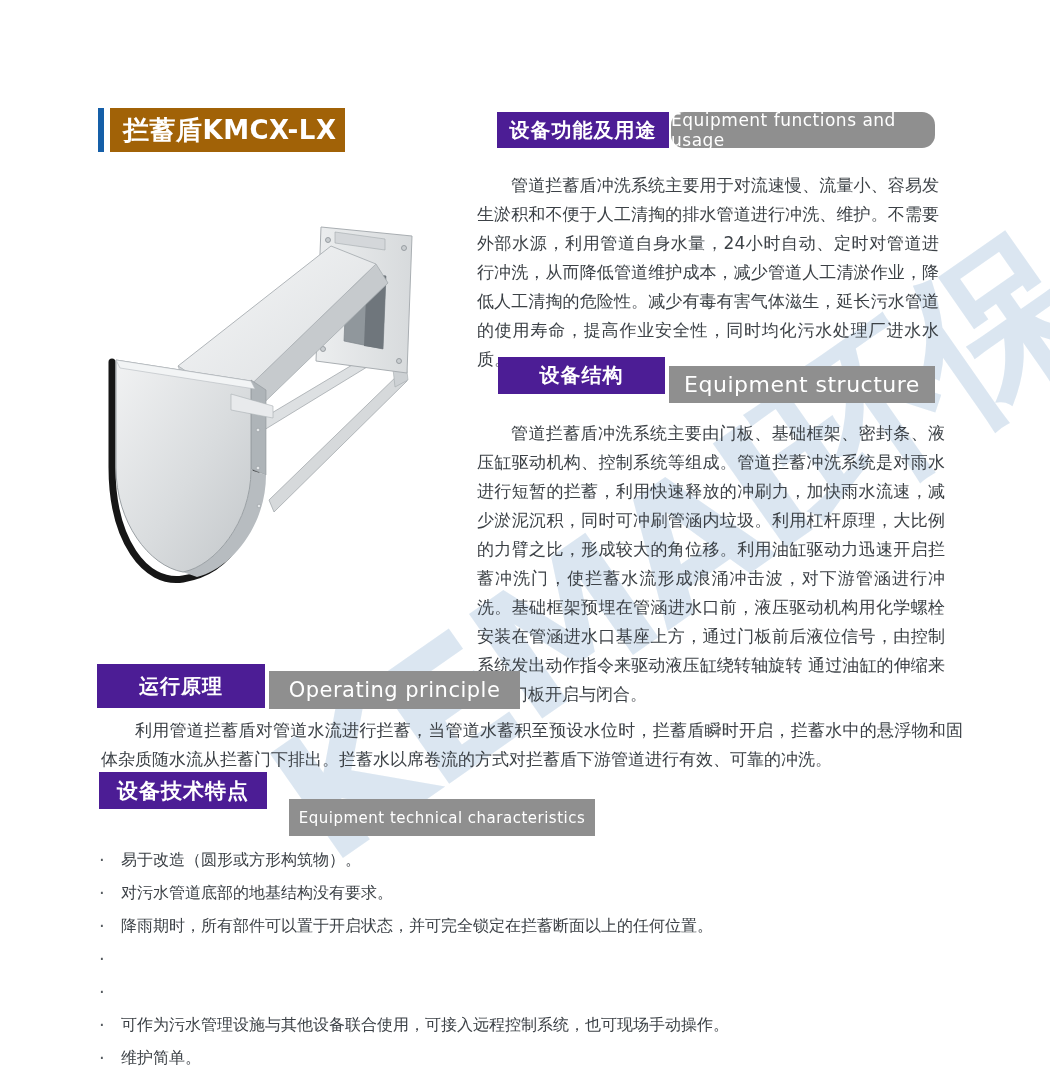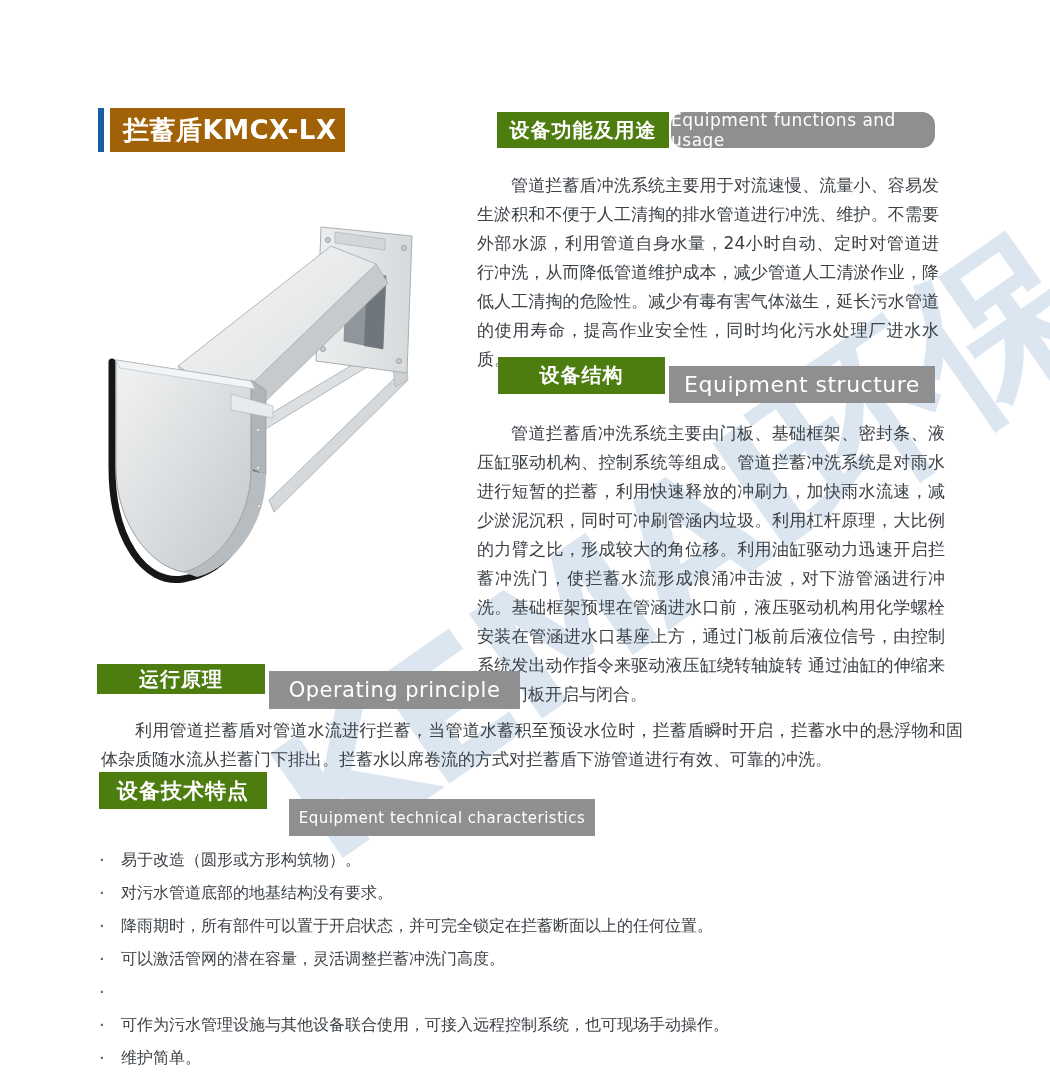--- a/index.html
+++ b/index.html
@@ -19,33 +19,33 @@
   .content{position:relative;z-index:1;}
   
   .title-accent{position:absolute;left:98px;top:108px;width:6px;height:44px;background:#155fa8;}
   .title-box{
     position:absolute;left:110px;top:108px;width:235px;height:44px;
     background:#a16207;color:#ffffff;display:flex;align-items:center;
     padding-left:13px;box-sizing:border-box;font-size:26px;font-weight:bold;letter-spacing:.5px;
   }
   
   .hdr-zh{
-    position:absolute;height:37px;background:#4d7c0f;color:#ffffff;
+    position:absolute;height:37px;background:#4c1d95;color:#ffffff;
     display:flex;align-items:center;justify-content:center;
     font-weight:bold;font-size:20px;letter-spacing:1px;
   }
   .hdr-en{
     position:absolute;height:37px;background:#8f8f8f;color:#ffffff;
     display:flex;align-items:center;justify-content:center;letter-spacing:.5px;
   }
   #h1-zh{left:497px;top:112px;width:172px;height:36px;}
   #h1-en{left:671px;top:112px;width:264px;height:36px;font-size:17px;border-radius:13px;}
   #h2-zh{left:498px;top:357px;width:167px;}
   #h2-en{left:669px;top:366px;width:266px;font-size:22px;}
-  #h3-zh{left:97px;top:664px;width:168px;height:30px;}
+  #h3-zh{left:97px;top:664px;width:168px;height:44px;}
   #h3-en{left:269px;top:671px;width:251px;height:38px;font-size:21px;}
   #h4-zh{left:99px;top:772px;width:168px;font-size:21px;text-align:right;}
   #h4-en{left:289px;top:799px;width:306px;font-size:15px;}
   
   .para{
     position:absolute;color:#3c4146;font-size:17px;line-height:29px;
     text-align:justify;text-indent:2em;margin:0;
   }
   #para1{left:477px;top:171px;width:462px;}
   #para2{left:477px;top:419px;width:468px;}
@@ -140,21 +140,20 @@
       <li>
         <span class="dot">·</span>
         <span>对污水管道底部的地基结构没有要求。</span>
       </li>
       <li>
         <span class="dot">·</span>
         <span>降雨期时，所有部件可以置于开启状态，并可完全锁定在拦蓄断面以上的任何位置。</span>
       </li>
       <li>
         <span class="dot">·</span>
-        <span>可以激活管网的潜在容量，灵活调整拦蓄冲洗门高度。</span>
       </li>
       <li>
         <span class="dot">·</span>
       </li>
       <li>
         <span class="dot">·</span>
         <span>可作为污水管理设施与其他设备联合使用，可接入远程控制系统，也可现场手动操作。</span>
       </li>
       <li>
         <span class="dot">·</span>

